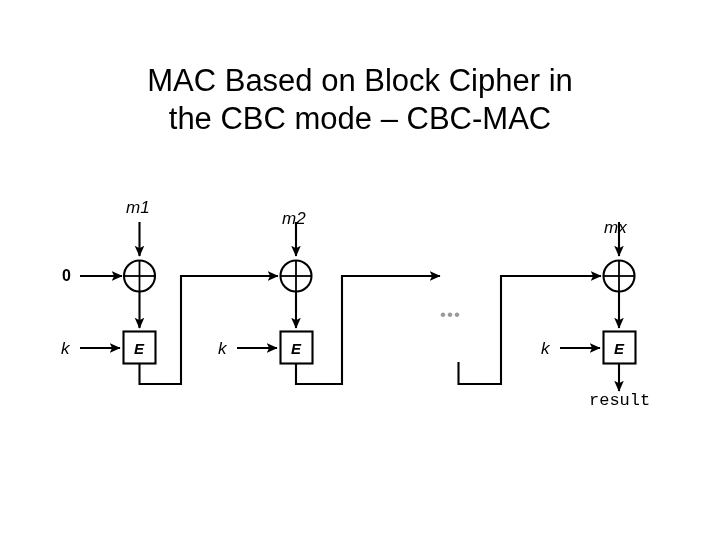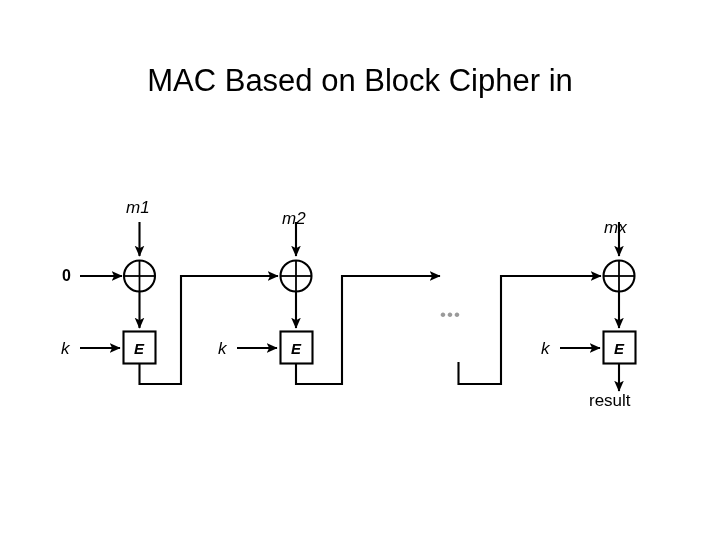--- a/index.html
+++ b/index.html
@@ -82,20 +82,21 @@
     color: #000000;
   }
 </style>
 </head>
 <body>
 
 <div id="slide">
 
   <div id="title">
     <span class="tline">MAC Based on Block Cipher in</span>
+    <span class="tline">the CBC mode – CBC-MAC</span>
   </div>
 
   <svg id="diagram" viewBox="0 0 720 540" width="720" height="540" xmlns="http://www.w3.org/2000/svg">
     <defs>
       <marker id="arrow" viewBox="0 0 10 10" refX="9.4" refY="5" markerWidth="5.2" markerHeight="5.2" orient="auto-start-reverse">
         <path d="M 0 0.6 L 10 5 L 0 9.4 L 2.2 5 Z" fill="#000000"></path>
       </marker>
     </defs>
 
     <g stroke="#000000" stroke-width="2.1" fill="none" stroke-linecap="butt">
@@ -157,15 +158,15 @@
   <div class="dlabel lbl-k" style="left:61px; top:340px;">k</div>
   <div class="dlabel lbl-k" style="left:218px; top:340px;">k</div>
   <div class="dlabel lbl-k" style="left:541px; top:340px;">k</div>
 
   <div class="ebox-text" style="left:134px; top:340px;">E</div>
   <div class="ebox-text" style="left:291px; top:340px;">E</div>
   <div class="ebox-text" style="left:614px; top:340px;">E</div>
 
   <div class="dlabel lbl-dots" style="left:440px; top:306px;">•••</div>
 
-  <div class="dlabel lbl-result" style="left:589px; top:392px;">result</div>
+  <div class="dlabel lbl-result" style="left:589px; top:392px;font-family:Liberation Mono, monospace;">result</div>
 
 </div>
 
 </body></html>

